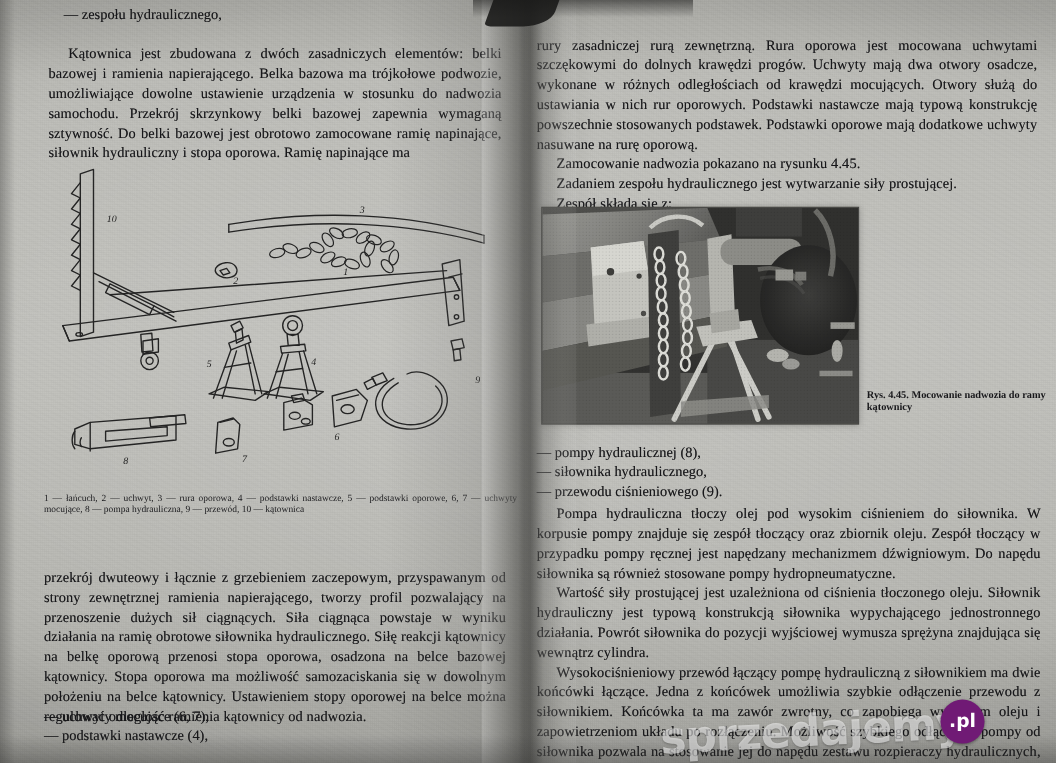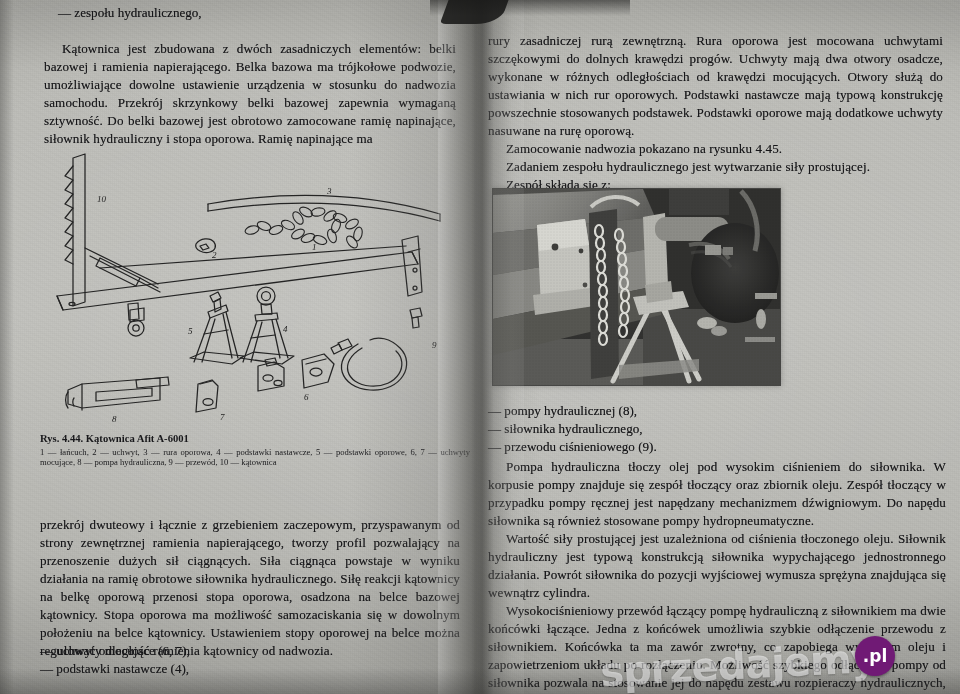--- a/index.html
+++ b/index.html
@@ -283,21 +283,20 @@
         <text x="243" y="180">4</text>
         <text x="148" y="182">5</text>
         <text x="264" y="248">6</text>
         <text x="180" y="268">7</text>
         <text x="72" y="270">8</text>
         <text x="392" y="196">9</text>
       </g>
     </svg>
   </div>
 
-  <div id="l-cap-title">Rys. 4.44. Kątownica Afit A-6001</div>
   <div id="l-cap-legend">1 — łańcuch, 2 — uchwyt, 3 — rura oporowa, 4 — podstawki nastawcze, 5 — podstawki oporowe, 6, 7 — uchwyty mocujące, 8 — pompa hydrauliczna, 9 — przewód, 10 — kątownica</div>
 
   <p class="para" id="l-p2">przekrój dwuteowy i łącznie z grzebieniem zaczepowym, przyspawanym od strony zewnętrznej ramienia napierającego, tworzy profil pozwalający na przenoszenie dużych sił ciągnących. Siła ciągnąca powstaje w wyniku działania na ramię obrotowe siłownika hydraulicznego. Siłę reakcji kątownicy na belkę oporową przenosi stopa oporowa, osadzona na belce bazowej kątownicy. Stopa oporowa ma możliwość samozaciskania się w dowolnym położeniu na belce kątownicy. Ustawieniem stopy oporowej na belce można regulować odległość ramienia kątownicy od nadwozia.</p>
 
   <div id="l-list2">
     <div class="listline">— uchwyty mocujące (6, 7),</div>
     <div class="listline">— podstawki nastawcze (4),</div>
   </div>
 
   <div class="curve-l"></div>
@@ -403,20 +402,21 @@
         <ellipse cx="268" cy="130" rx="5" ry="10" fill="#aeaea8"></ellipse>
         <ellipse cx="214" cy="134" rx="10" ry="6" fill="#d4d4ce" opacity=".8"></ellipse>
         <ellipse cx="226" cy="142" rx="8" ry="5" fill="#c2c2bc" opacity=".7"></ellipse>
 
         <rect width="287" height="196" fill="url(#halftone)"></rect>
         <rect width="287" height="196" fill="rgba(120,120,116,.06)"></rect>
       </svg>
     </div>
   </div>
 
+  <div id="r-cap">Rys. 4.45. Mocowanie nadwozia do ramy kątownicy</div>
 
   <div id="r-list">
     <div class="listline">— pompy hydraulicznej (8),</div>
     <div class="listline">— siłownika hydraulicznego,</div>
     <div class="listline">— przewodu ciśnieniowego (9).</div>
   </div>
 
   <p class="para" id="r-p5"><span class="indent"></span><span>Pompa hydrauliczna tłoczy olej pod wysokim ciśnieniem do siłownika. W korpusie pompy znajduje się zespół tłoczący oraz zbiornik oleju. Zespół tłoczący w przypadku pompy ręcznej jest napędzany mechanizmem dźwigniowym. Do napędu siłownika są również stosowane pompy hydropneumatyczne.</span></p>
   <p class="para" id="r-p6"><span class="indent"></span><span>Wartość siły prostującej jest uzależniona od ciśnienia tłoczonego oleju. Siłownik hydrauliczny jest typową konstrukcją siłownika wypychającego jednostronnego działania. Powrót siłownika do pozycji wyjściowej wymusza sprężyna znajdująca się wewnątrz cylindra.</span></p>
   <p class="para" id="r-p7"><span class="indent"></span><span>Wysokociśnieniowy przewód łączący pompę hydrauliczną z siłownikiem ma dwie końcówki łączące. Jedna z końcówek umożliwia szybkie odłączenie przewodu z siłownikiem. Końcówka ta ma zawór zwrotny, co zapobiega wyciekom oleju i zapowietrzeniom układu po rozłączeniu. Możliwość szybkiego odłączenia pompy od siłownika pozwala na stosowanie jej do napędu zestawu rozpieraczy hydraulicznych, które w ze-</span></p>

